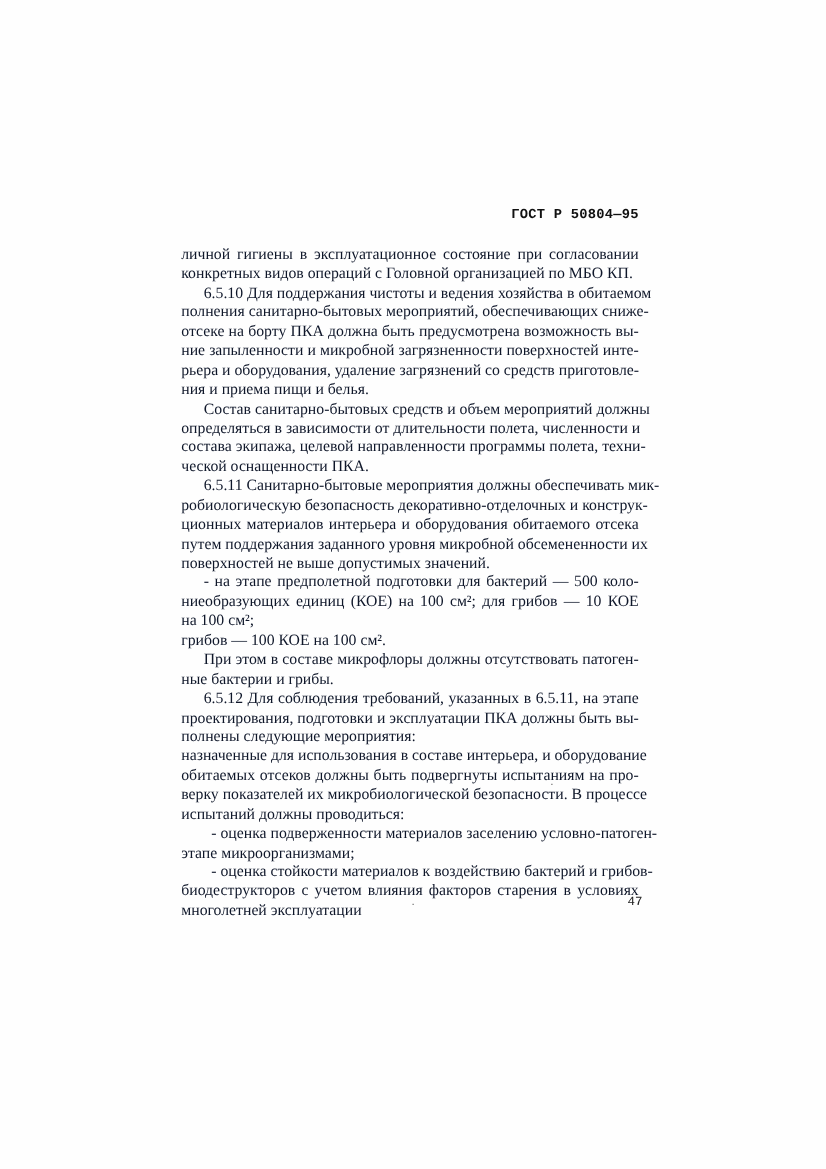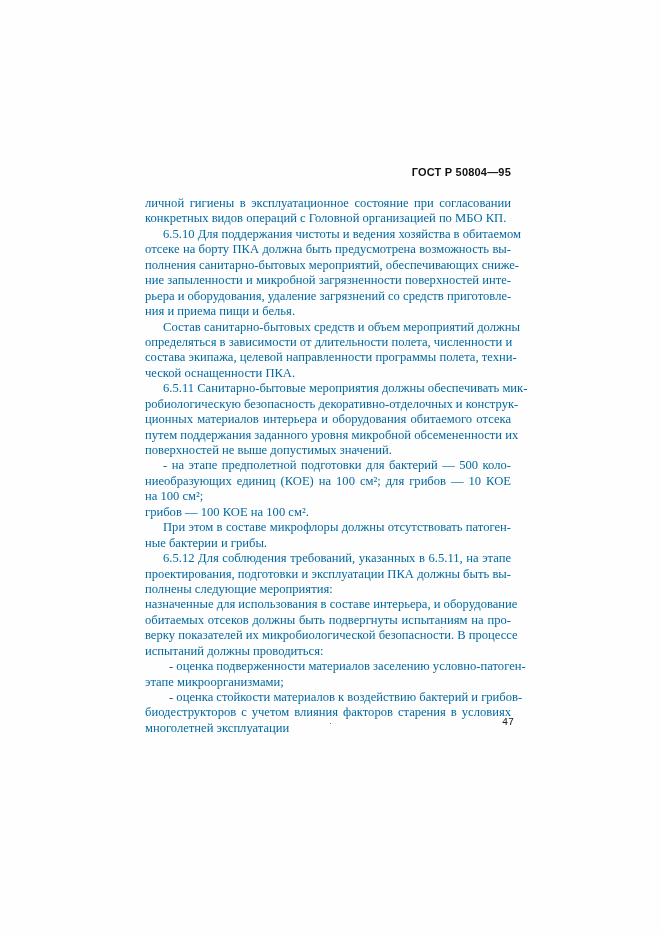--- a/index.html
+++ b/index.html
@@ -1,41 +1,41 @@
 <!DOCTYPE html>
 <html><head>
 <meta charset="utf-8">
 <style>
   html, body { margin:0; padding:0; }
   body { width:661px; height:935px; background:#ffffff; position:relative; overflow:hidden; }
   .page { position:absolute; left:0; top:0; width:661px; height:935px; background:#fefefe; }
   .header { position:absolute; top:166px; left:380px; width:131px; text-align:right;
-            font-family:Liberation Sans, sans-serif; font-weight:bold; font-size:11px; color:#111; letter-spacing:0.2px; }
+            font-family:Liberation Mono, monospace; font-weight:bold; font-size:11px; color:#111; letter-spacing:0.2px; }
   .body-text { position:absolute; left:145px; top:196px; width:366px;
-               font-family:"Liberation Serif", serif; font-size:12.6px; line-height:15.45px; color:#0369a1; }
+               font-family:"Liberation Serif", serif; font-size:12.6px; line-height:15.45px; color:#0f172a; }
   .ln { display:block; white-space:nowrap; text-align:justify; text-align-last:justify; height:15.45px; overflow:visible; }
   .ln.last { text-align-last:left; }
   .ind { padding-left:18px; }
   .ind2 { padding-left:24px; }
   .pagenum { position:absolute; left:500px; top:717px; width:14px; text-align:right;
              font-family:Liberation Mono, monospace; font-size:10px; color:#222; }
   .speck { position:absolute; width:1px; height:1px; background:#777; }
 </style>
 </head>
 <body>
 
 <div class="page">
   <div class="header">ГОСТ Р 50804—95</div>
 
   <div class="body-text" id="body-text">
       <span class="ln">личной гигиены в эксплуатационное состояние при согласовании</span>
       <span class="ln last">конкретных видов операций с Головной организацией по МБО КП.</span>
       <span class="ln ind">6.5.10 Для поддержания чистоты и ведения хозяйства в обитаемом</span>
+      <span class="ln">полнения санитарно-бытовых мероприятий, обеспечивающих сниже-</span>
       <span class="ln">отсеке на борту ПКА должна быть предусмотрена возможность вы-</span>
-      <span class="ln">полнения санитарно-бытовых мероприятий, обеспечивающих сниже-</span>
       <span class="ln">ние запыленности и микробной загрязненности поверхностей инте-</span>
       <span class="ln">рьера и оборудования, удаление загрязнений со средств приготовле-</span>
       <span class="ln last">ния и приема пищи и белья.</span>
       <span class="ln ind">Состав санитарно-бытовых средств и объем мероприятий должны</span>
       <span class="ln">определяться в зависимости от длительности полета, численности и</span>
       <span class="ln">состава экипажа, целевой направленности программы полета, техни-</span>
       <span class="ln last">ческой оснащенности ПКА.</span>
       <span class="ln ind">6.5.11 Санитарно-бытовые мероприятия должны обеспечивать мик-</span>
       <span class="ln">робиологическую безопасность декоративно-отделочных и конструк-</span>
       <span class="ln">ционных материалов интерьера и оборудования обитаемого отсека</span>

